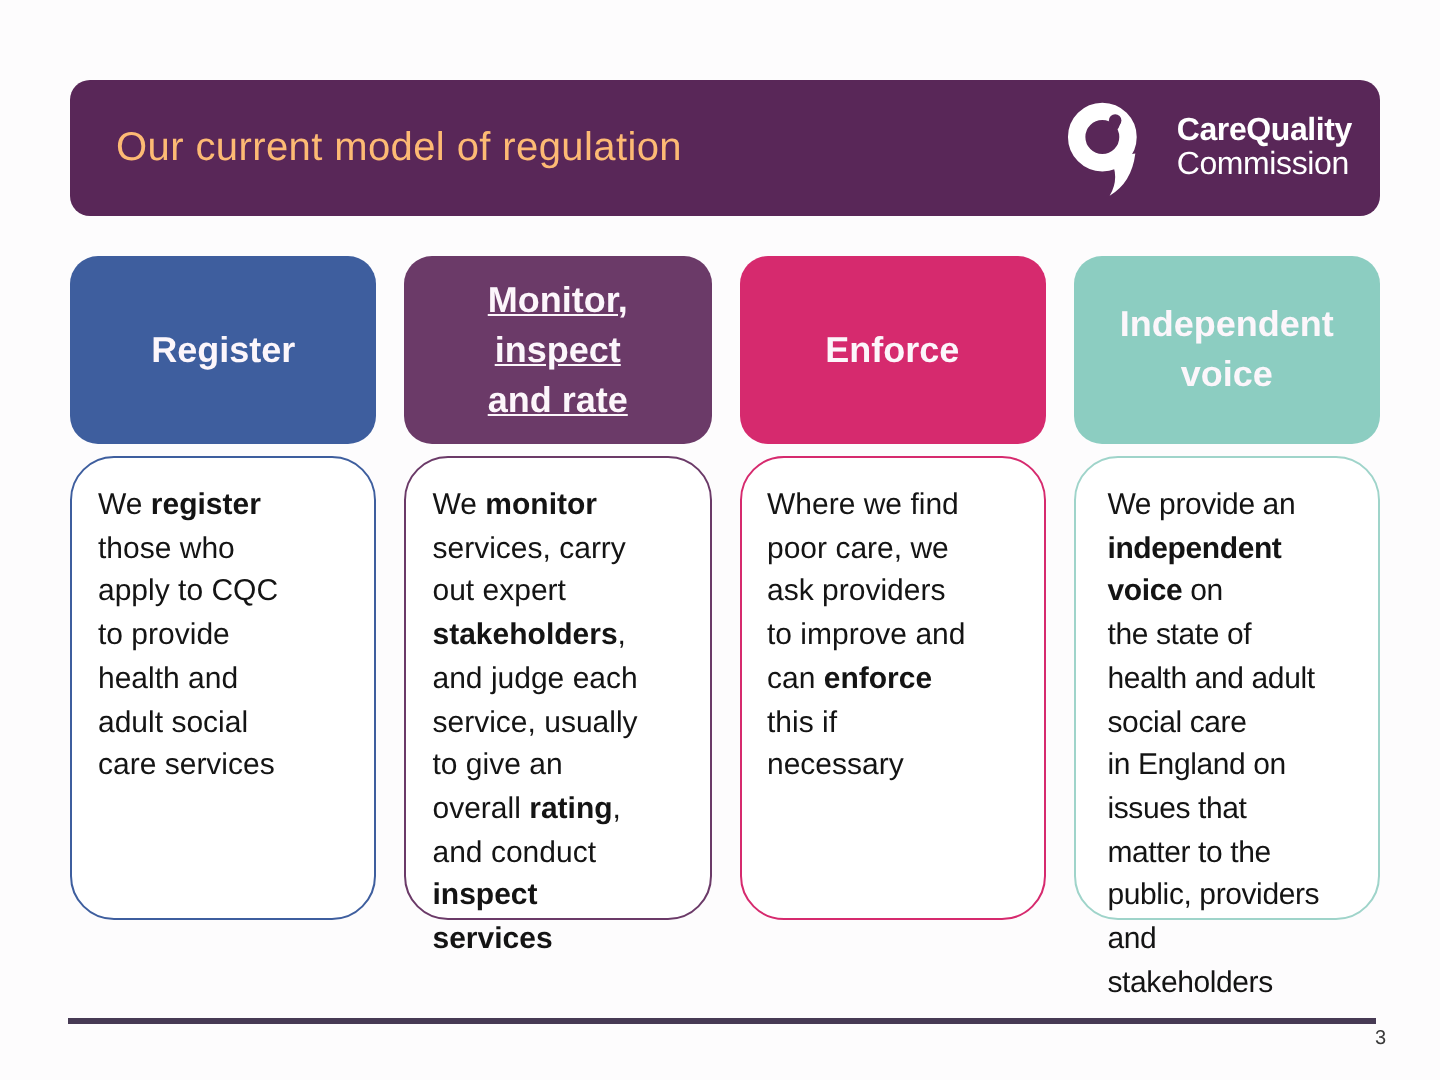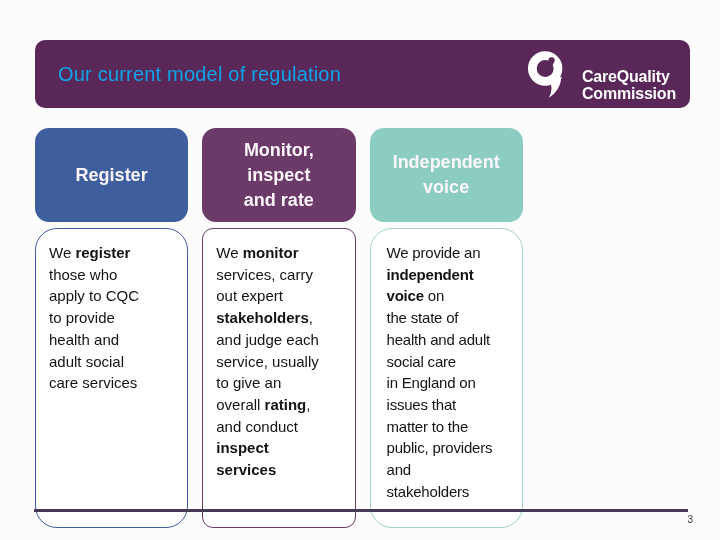--- a/index.html
+++ b/index.html
@@ -7,43 +7,43 @@
     width:720px;height:540px;position:relative;overflow:hidden;
     background:#fdfcfd;
     font-family:"Liberation Sans", sans-serif;
   }
   
   .title-bar{
     position:absolute;left:35px;top:40px;width:655px;height:68px;
     border-radius:10px;display:flex;align-items:center;
   }
   .title-text{
-    color:#0ea5e9;font-size:20px;font-weight:400;padding-left:23px;
+    color:#fdba74;font-size:20px;font-weight:400;padding-left:23px;
     letter-spacing:.2px;flex:1 1 auto;
   }
   .logo{
-    display:flex;align-items:flex-end;gap:13px;padding-right:14px;
+    display:flex;align-items:center;gap:13px;padding-right:14px;
   }
   .logo svg{display:block;}
   .logo-text{color:#ffffff;line-height:17px;letter-spacing:-0.2px;}
   .logo-line1{font-size:16px;font-weight:700;}
-  .logo-line2{font-size:16px;font-weight:700;}
+  .logo-line2{font-size:16px;font-weight:400;}
   
   .grid{
     position:absolute;left:35px;top:128px;width:655px;
     display:grid;grid-template-columns:repeat(4,1fr);column-gap:14px;
   }
   .col{display:flex;flex-direction:column;}
   .col-header{
     height:94px;border-radius:14px;display:flex;align-items:center;justify-content:center;
     color:#fcf6fb;font-weight:700;font-size:18px;text-align:center;
     line-height:25px;white-space:pre-line;
   }
   .col-body{
-    margin-top:6px;height:300px;border-radius:22px;background:#ffffff;
+    margin-top:6px;height:232px;border-radius:22px;background:#ffffff;
     border:1.4px solid #999;box-sizing:border-box;
     padding:13px 8px 0 13px;
     font-size:15px;line-height:21.7px;color:#141414;
   }
   .col-body b{font-weight:700;}
   .body-independent{letter-spacing:-0.2px;}
   
   .footer-line{
     position:absolute;left:34px;top:509px;width:654px;height:3px;
   }
@@ -73,26 +73,30 @@
 </div>
 
 <div class="grid">
 
   <div class="col">
     <div class="col-header" style="background-color: rgb(62, 94, 158);">Register</div>
     <div class="col-body" style="border-color: rgb(62, 94, 158);">We <b>register</b><br>those who<br>apply to CQC<br>to provide<br>health and<br>adult social<br>care services</div>
   </div>
 
   <div class="col">
-    <div class="col-header" style="background-color: rgb(107, 58, 104);">Monitor,
+    <div class="col-header" style="background-color: rgb(107, 58, 104); text-decoration: underline;">Monitor,
 inspect
 and rate</div>
-    <div class="col-body" style="border-color: rgb(107, 58, 104); border-radius: 11px;">We <b>monitor</b><br>services, carry<br>out expert<br><b>stakeholders</b>,<br>and judge each<br>service, usually<br>to give an<br>overall <b>rating</b>,<br>and conduct<br><b>inspect</b><br><b>services</b></div>
+    <div class="col-body" style="border-color: rgb(107, 58, 104);">We <b>monitor</b><br>services, carry<br>out expert<br><b>stakeholders</b>,<br>and judge each<br>service, usually<br>to give an<br>overall <b>rating</b>,<br>and conduct<br><b>inspect</b><br><b>services</b></div>
   </div>
 
+  <div class="col">
+    <div class="col-header" style="background-color: rgb(214, 42, 110);">Enforce</div>
+    <div class="col-body" style="border-color: rgb(214, 42, 110);">Where we find<br>poor care, we<br>ask providers<br>to improve and<br>can <b>enforce</b><br>this if<br>necessary</div>
+  </div>
 
   <div class="col">
     <div class="col-header" style="background-color: rgb(140, 205, 193);">Independent
 voice</div>
     <div class="col-body body-independent" style="border-color: rgb(159, 212, 202); padding-left: 16px;">We provide an<br><b>independent</b><br><b>voice</b> on<br>the state of<br>health and adult<br>social care<br>in England on<br>issues that<br>matter to the<br>public, providers<br>and<br>stakeholders</div>
   </div>
 
 </div>
 
 <div class="footer-line" style="background-color: rgb(71, 58, 84);"></div>

